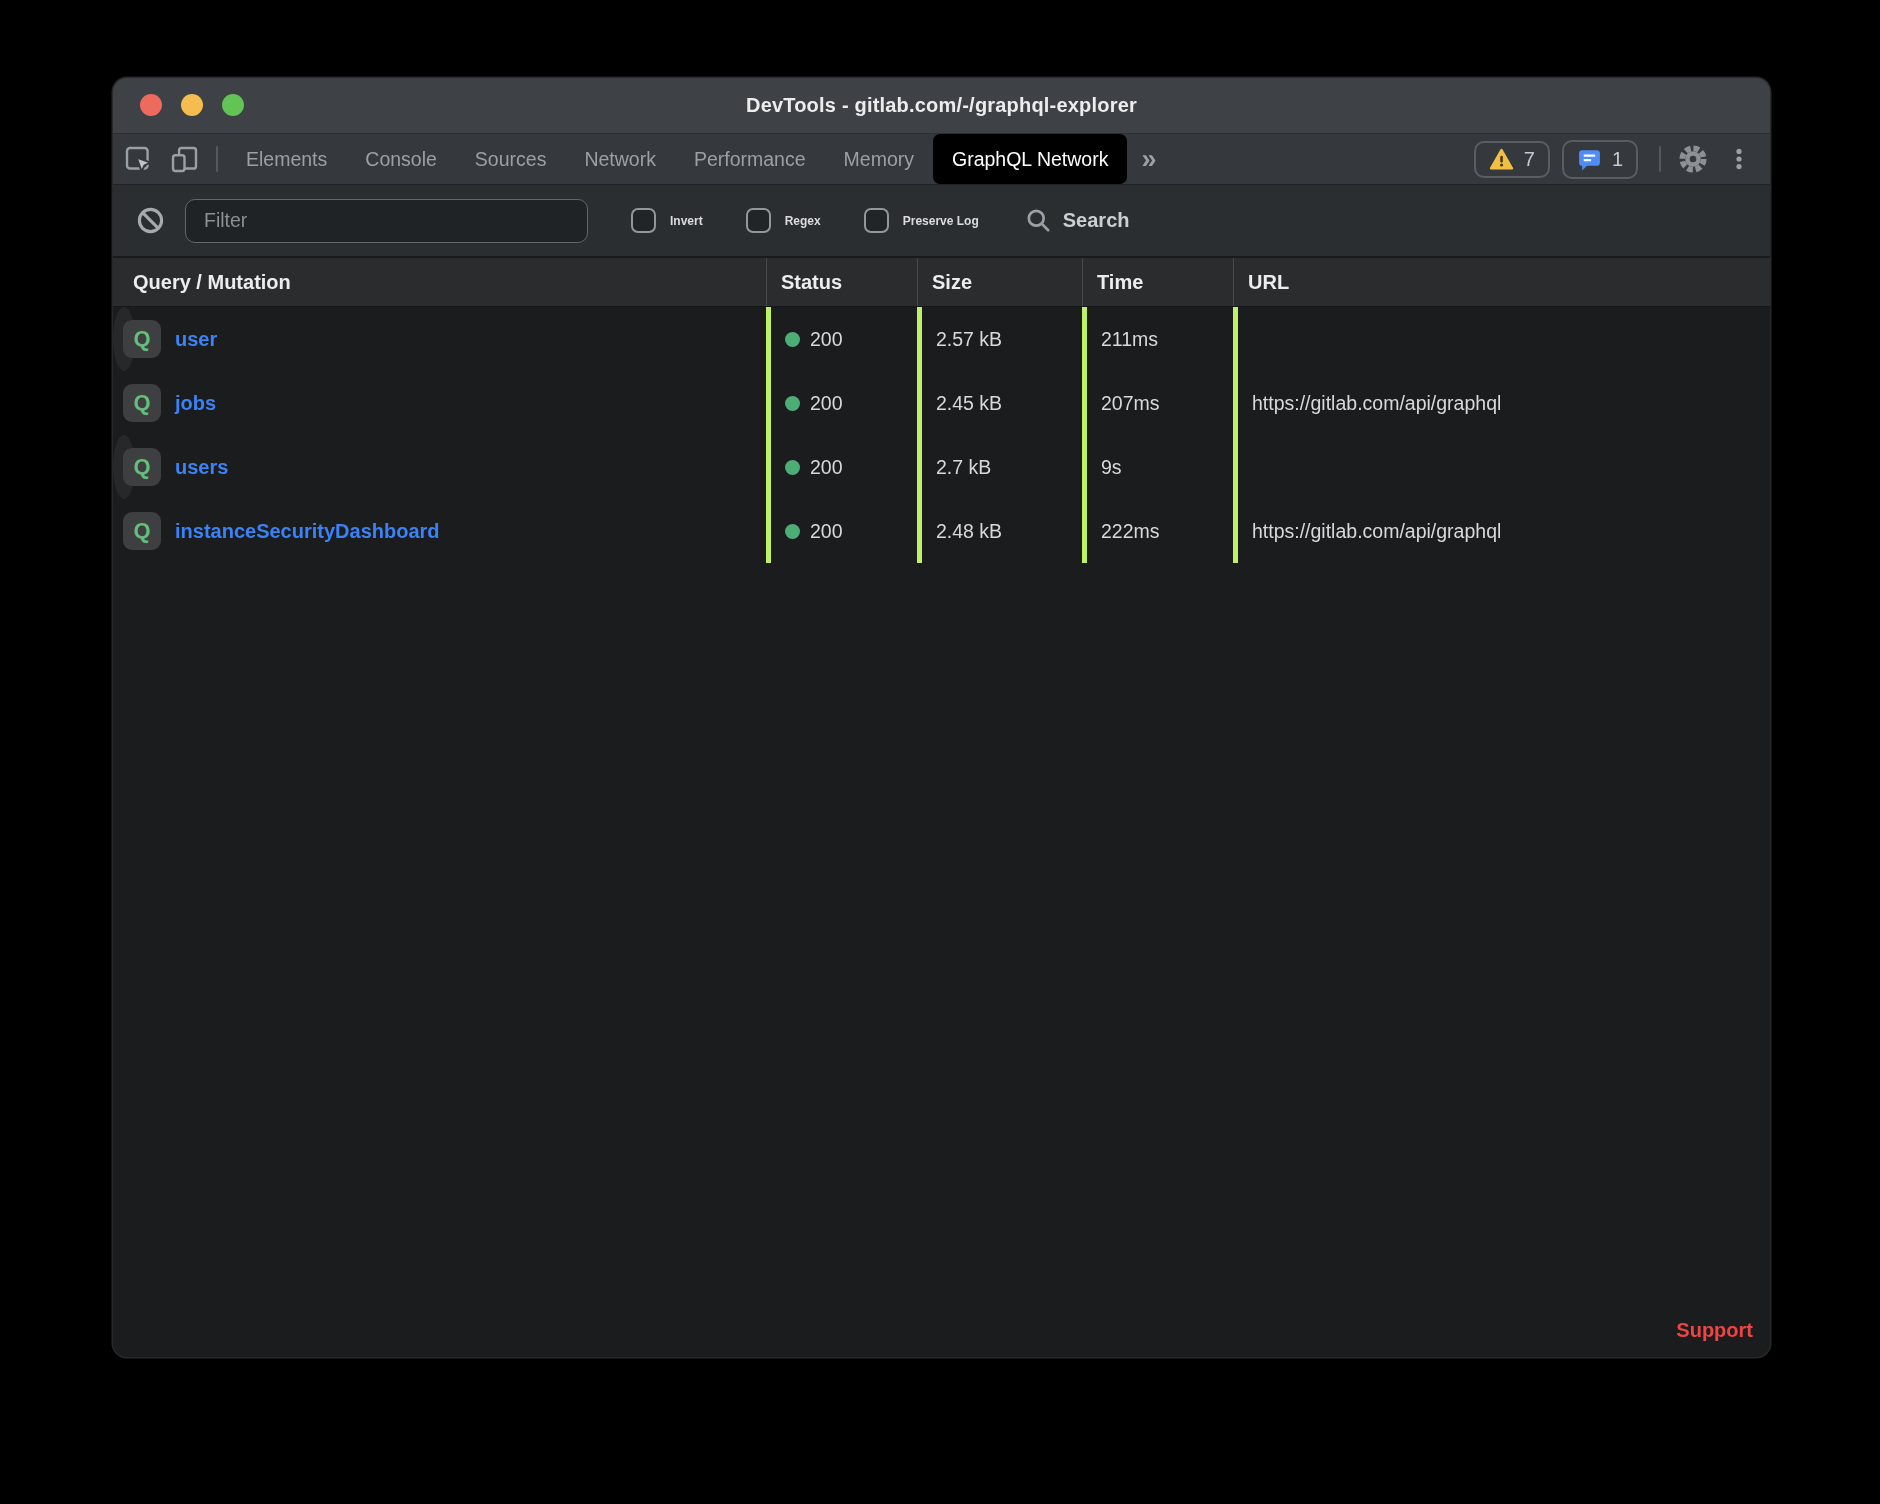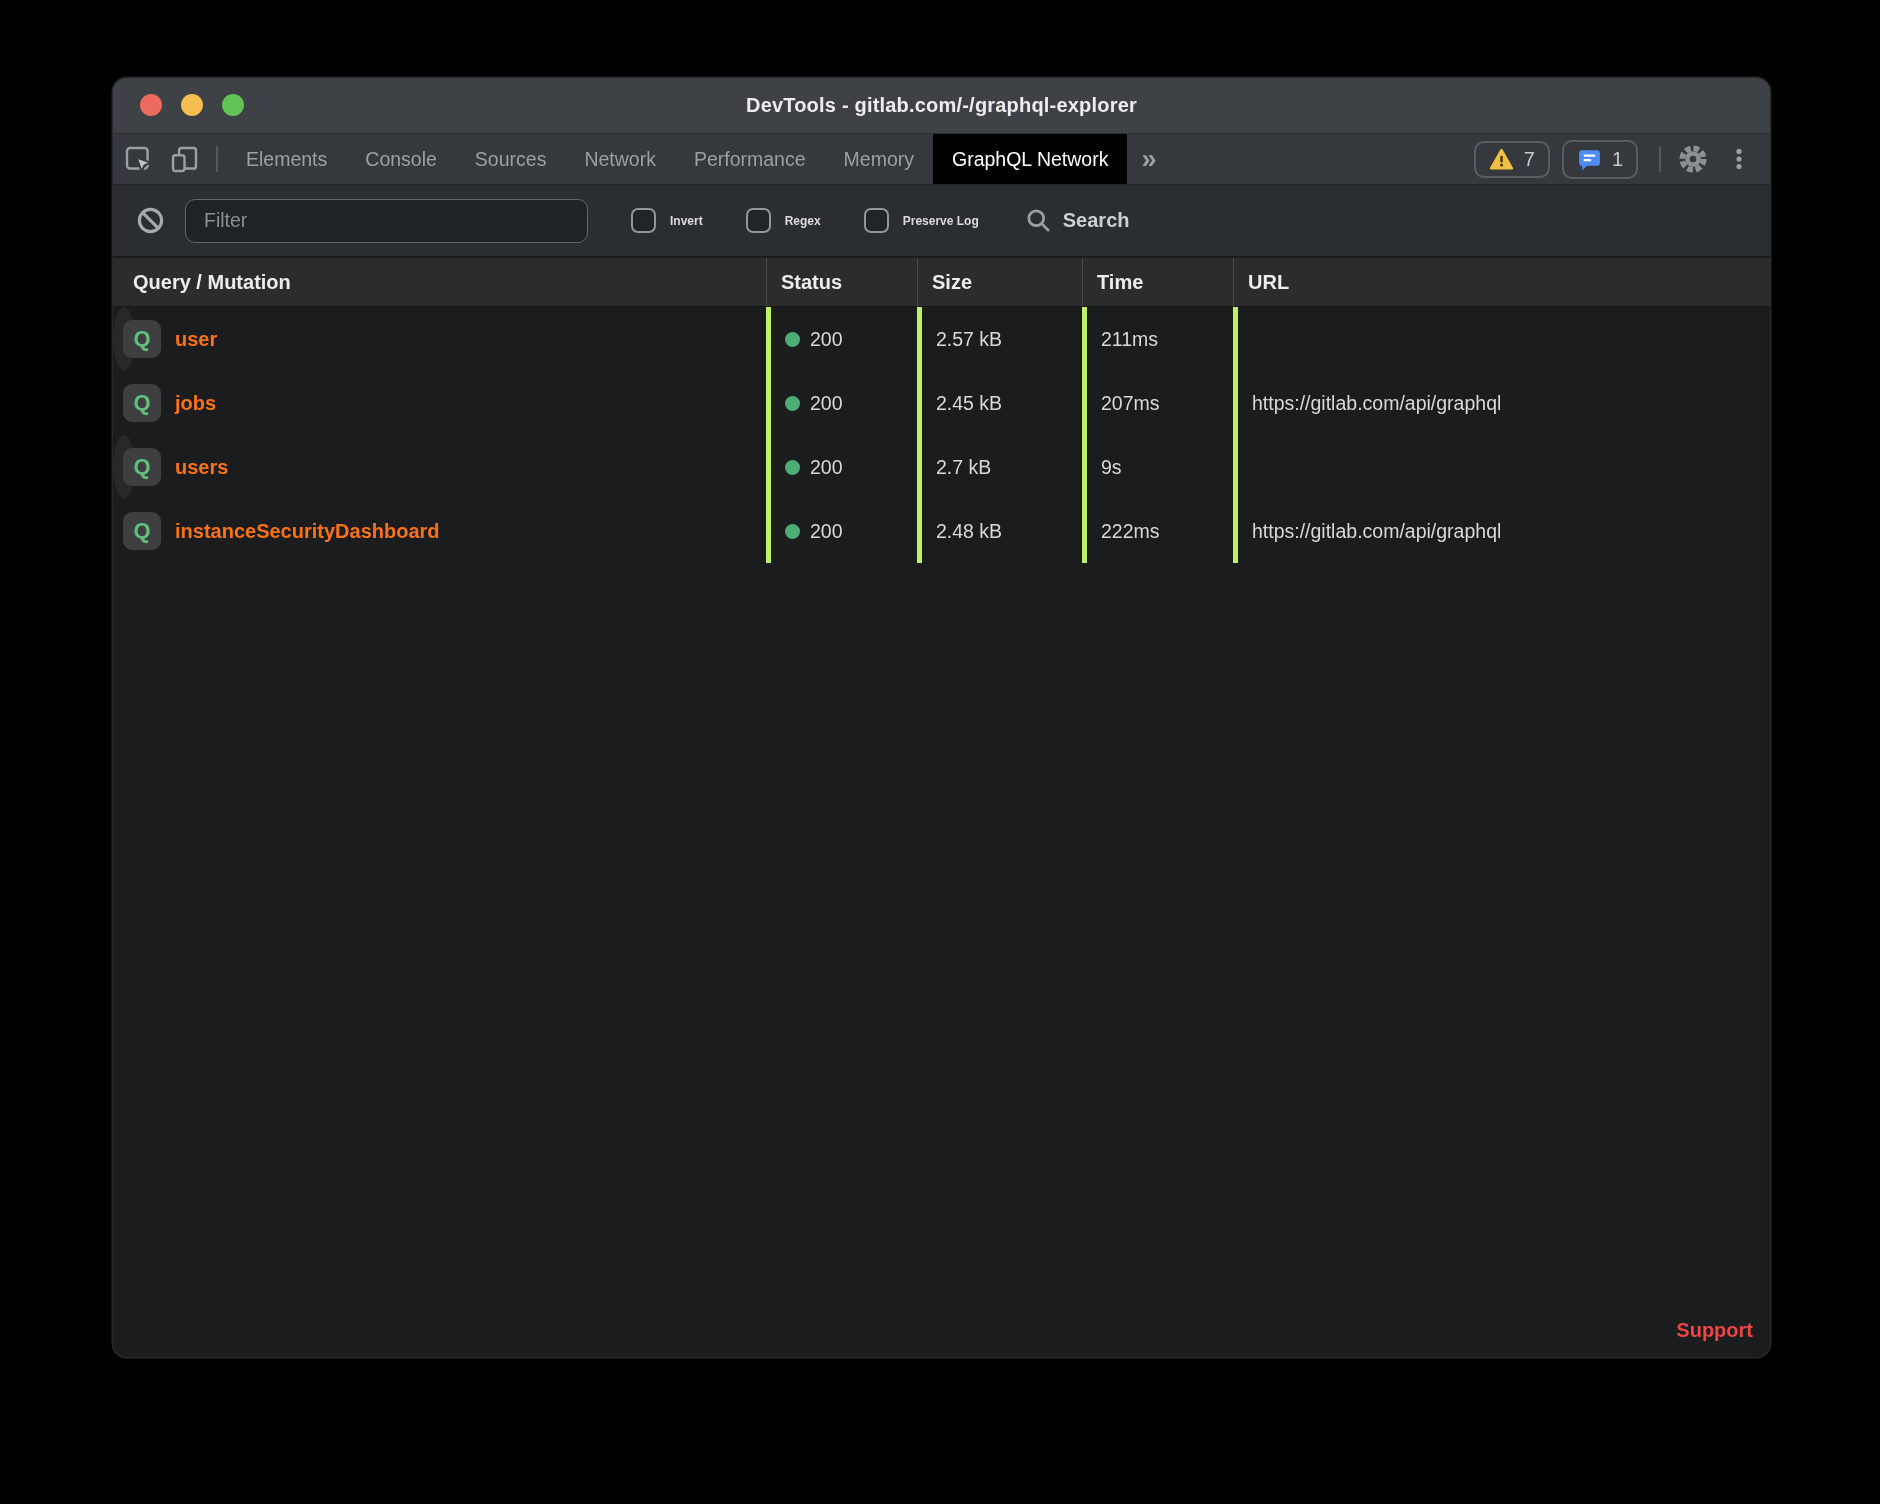--- a/index.html
+++ b/index.html
@@ -29,21 +29,21 @@
     height:50px;background:#35383c;display:flex;align-items:stretch;
     border-bottom:1px solid #202224;padding-left:2px;
   }
   .tool-btn{width:46px;display:flex;align-items:center;justify-content:center;align-self:stretch;}
   .vsep{width:2px;height:26px;background:#55595d;align-self:center;margin:0 9px;border-radius:1px;}
   .tab-strip{display:flex;align-items:stretch;}
   .tab{
     display:flex;align-items:center;padding:0 19px;color:#9aa0a6;font-size:19.5px;white-space:nowrap;
     cursor:default;
   }
-  .tab.active{background:#000;color:#fff;font-weight:500;}
+  .tab.active{background:#000;color:#fff;font-weight:500;border-radius:7px;}
   .chevron{display:flex;align-items:center;padding:0 14px;color:#9aa0a6;font-size:27px;font-weight:700;}
   .tab-spacer{flex:1;}
   .badge-btn{
     align-self:center;display:flex;align-items:center;gap:10px;
     border:2px solid #5a5e62;border-radius:10px;padding:5px 13px;margin-right:12px;
     color:#c7cacd;font-size:20px;
   }
   .right-cluster{display:flex;align-items:stretch;margin-right:8px;}
   
   .filterbar{
@@ -76,21 +76,21 @@
   }
   .grid-row.light{background:#27282a;}
   .grid-row.dark{background:#1b1c1d;}
   .cell{padding-left:14px;display:flex;align-items:center;gap:10px;height:100%;
     border-left:5px solid #bef264;box-sizing:border-box;overflow:hidden;white-space:nowrap;}
   .cell:first-child{border-left:none;padding-left:10px;}
   .qbadge{
     width:38px;height:38px;border-radius:9px;background:#3d3f41;color:#64bf7d;
     font-weight:700;font-size:22px;display:flex;align-items:center;justify-content:center;flex:none;
   }
-  .qname{font-weight:700;color:#f97316;margin-left:4px;font-size:20px;}
+  .qname{font-weight:700;color:#3b82f6;margin-left:4px;font-size:20px;}
   .dot{width:15px;height:15px;border-radius:50%;background:#4cae76;flex:none;}
   
   .support{position:absolute;right:17px;bottom:15px;color:#ef4444;font-weight:700;font-size:20px;}
 </style>
 </head>
 <body>
 
 <div class="window">
 
   <div class="titlebar">

